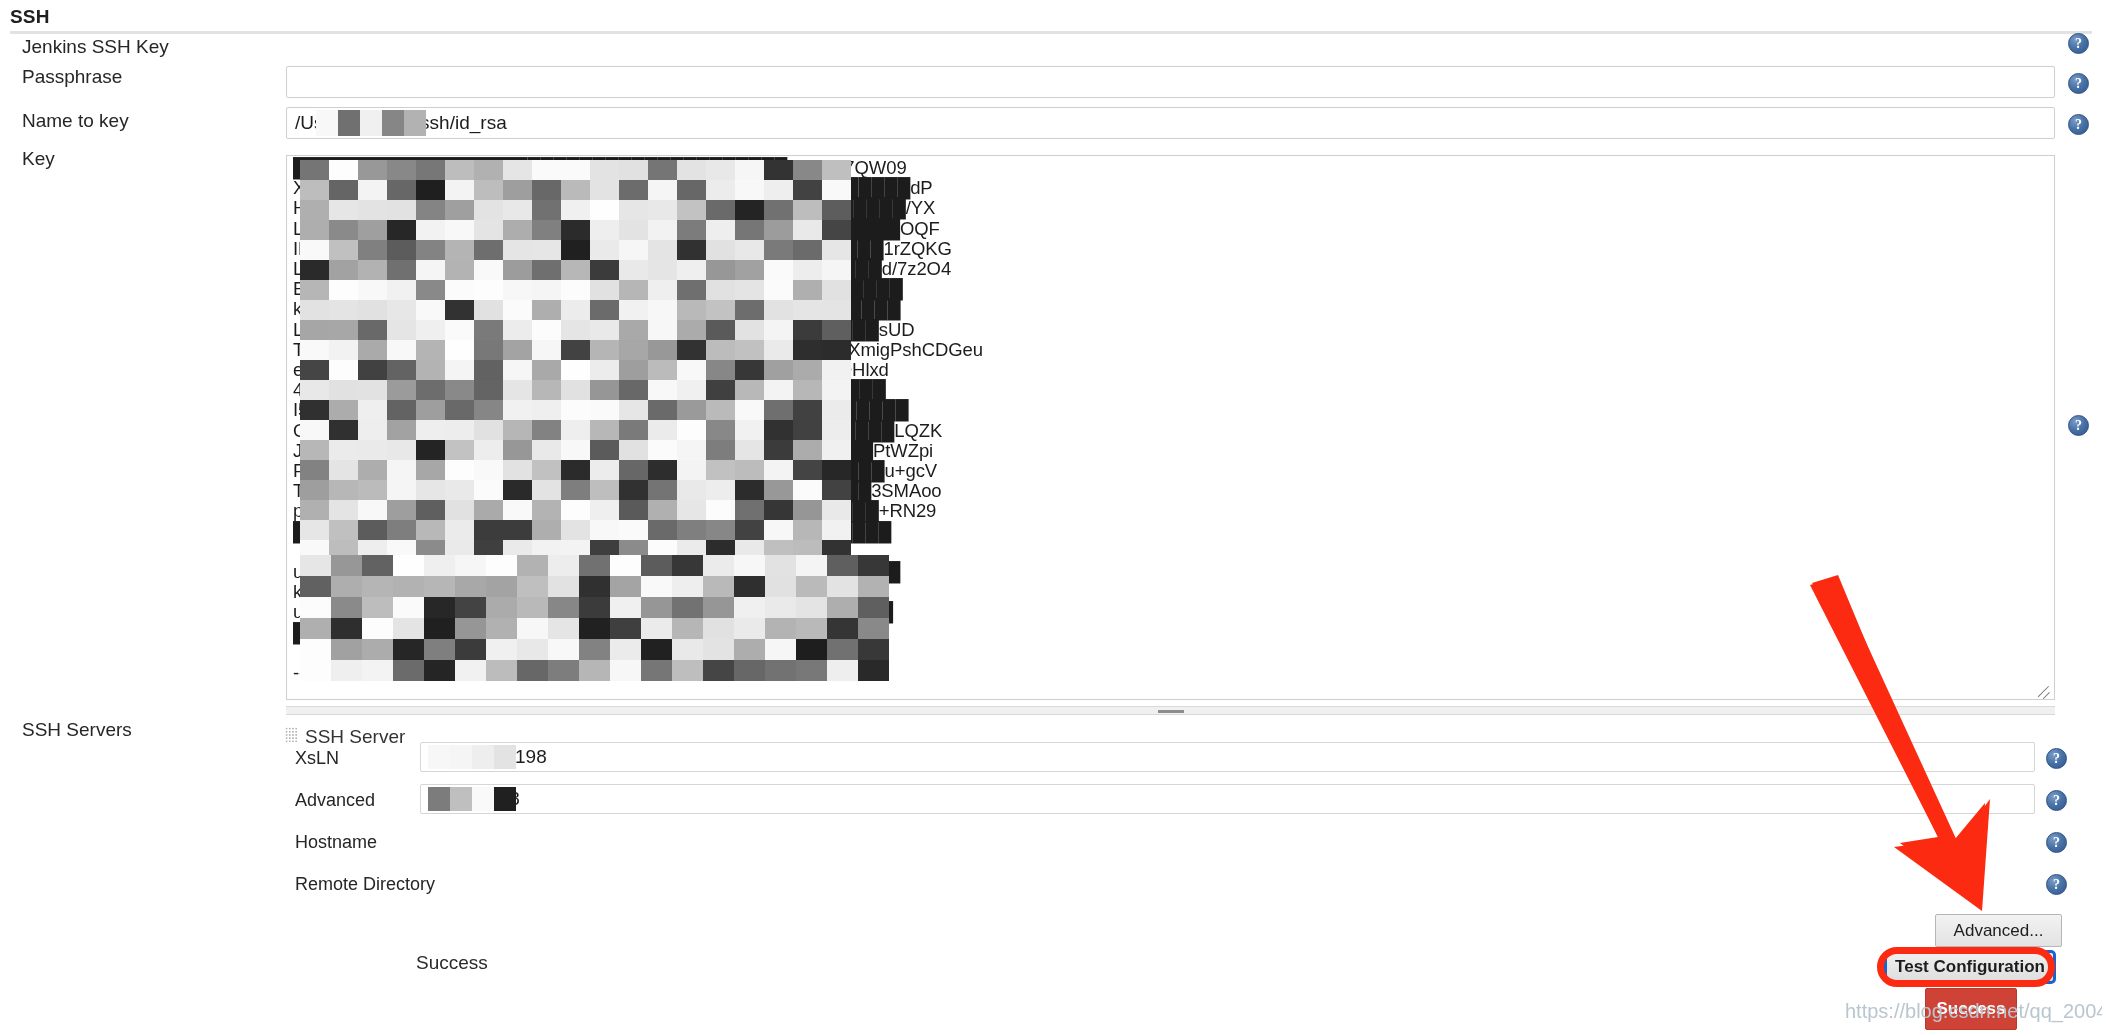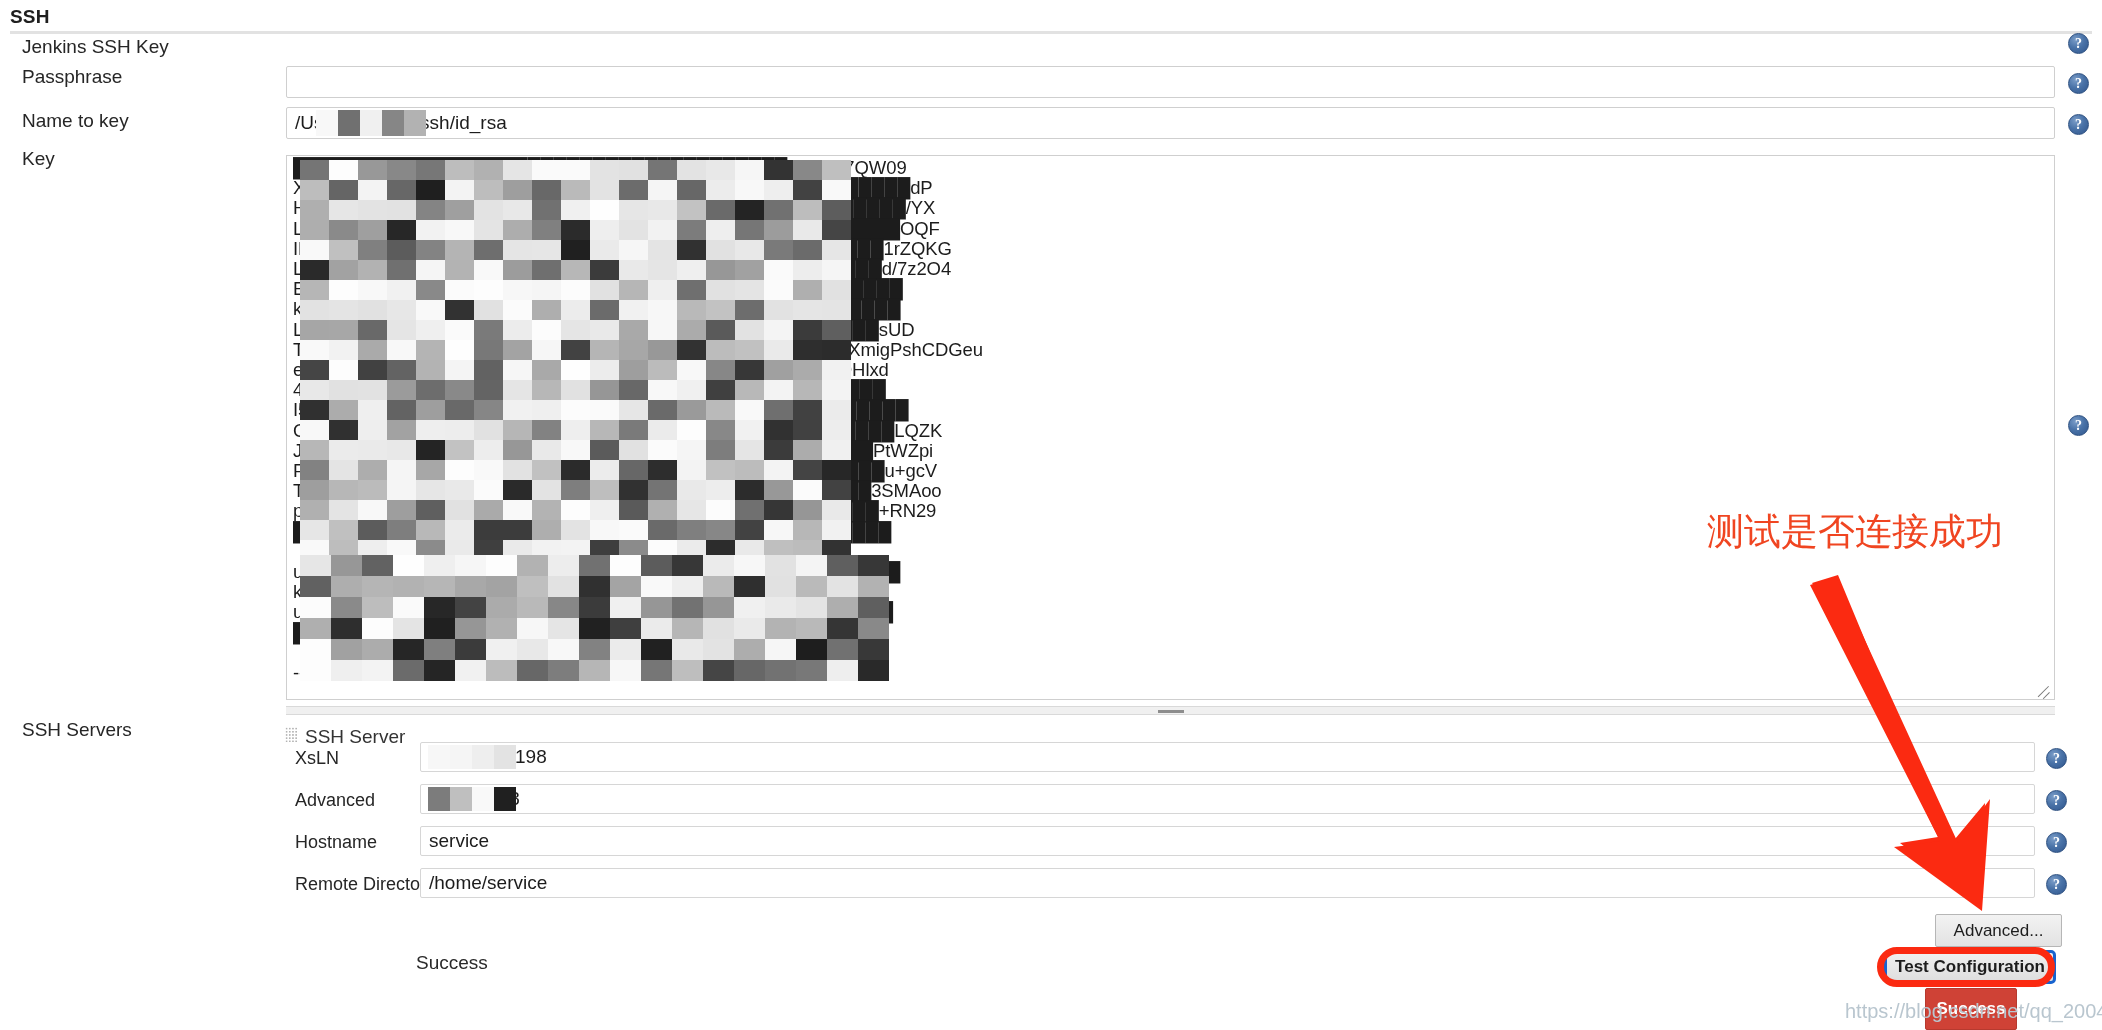--- a/index.html
+++ b/index.html
@@ -680,36 +680,33 @@
   <input class="txt flat" style="left: 420px; top: 784px; width: 1615px; height: 30px;" value="████.198">
   <div class="help" style="left:2046px; top:790px;">?</div>
   <div class="mosaic" id="mosaic-host" style="left: 428px; top: 787px; width: 68px; height: 24px;">
       <span style="left:0px;top:0px;width:22px;height:24px;background:rgb(124,124,124)"></span>
       <span style="left:22px;top:0px;width:22px;height:24px;background:rgb(191,191,191)"></span>
       <span style="left:44px;top:0px;width:22px;height:24px;background:rgb(249,249,249)"></span>
       <span style="left:66px;top:0px;width:22px;height:24px;background:rgb(32,32,32)"></span>
     </div>
 
   <div class="row-label" style="left:295px; top:832px; font-size:18px;">Hostname</div>
-  <input class="txt flat" style="left: 420px; top: 826px; width: 1615px; height: 30px;" value="service">
   <div class="help" style="left:2046px; top:832px;">?</div>
 
   <div class="row-label" style="left:295px; top:874px; font-size:18px;">Remote Directory</div>
-  <input class="txt flat" style="left: 420px; top: 868px; width: 1615px; height: 30px;" value="/home/service">
   <div class="help" style="left:2046px; top:874px;">?</div>
 
   <div class="btn" style="left:1935px; top:914px; width:127px; height:33px; line-height:31px;">Advanced...</div>
 
   <div class="btn" id="btn-test" style="left:1884px; top:950px; width:172px; height:34px; line-height:28px;">Test Configuration</div>
 
   <div class="btn" id="btn-delete" style="left:1925px; top:988px; width:92px; height:42px; line-height:40px;">Success</div>
 
   <div id="status-text">Success</div>
 
-  <div id="anno-text">测试是否连接成功</div>
 
   <svg id="anno-arrow" viewBox="0 0 260 360">
     <polygon points="22,8 48,0 160,270 195,228 190,330 110,268 148,262 32,22" fill="#fb2a11"></polygon>
     <path d="M 20 10 L 46 2 L 168 268 L 200 224 L 192 336 L 104 272 L 150 266 Z" fill="#fb2a11"></path>
   </svg>
 
   <div id="anno-box"></div>
 
   <div id="watermark">https://blog.csdn.net/qq_20042935</div>
 

